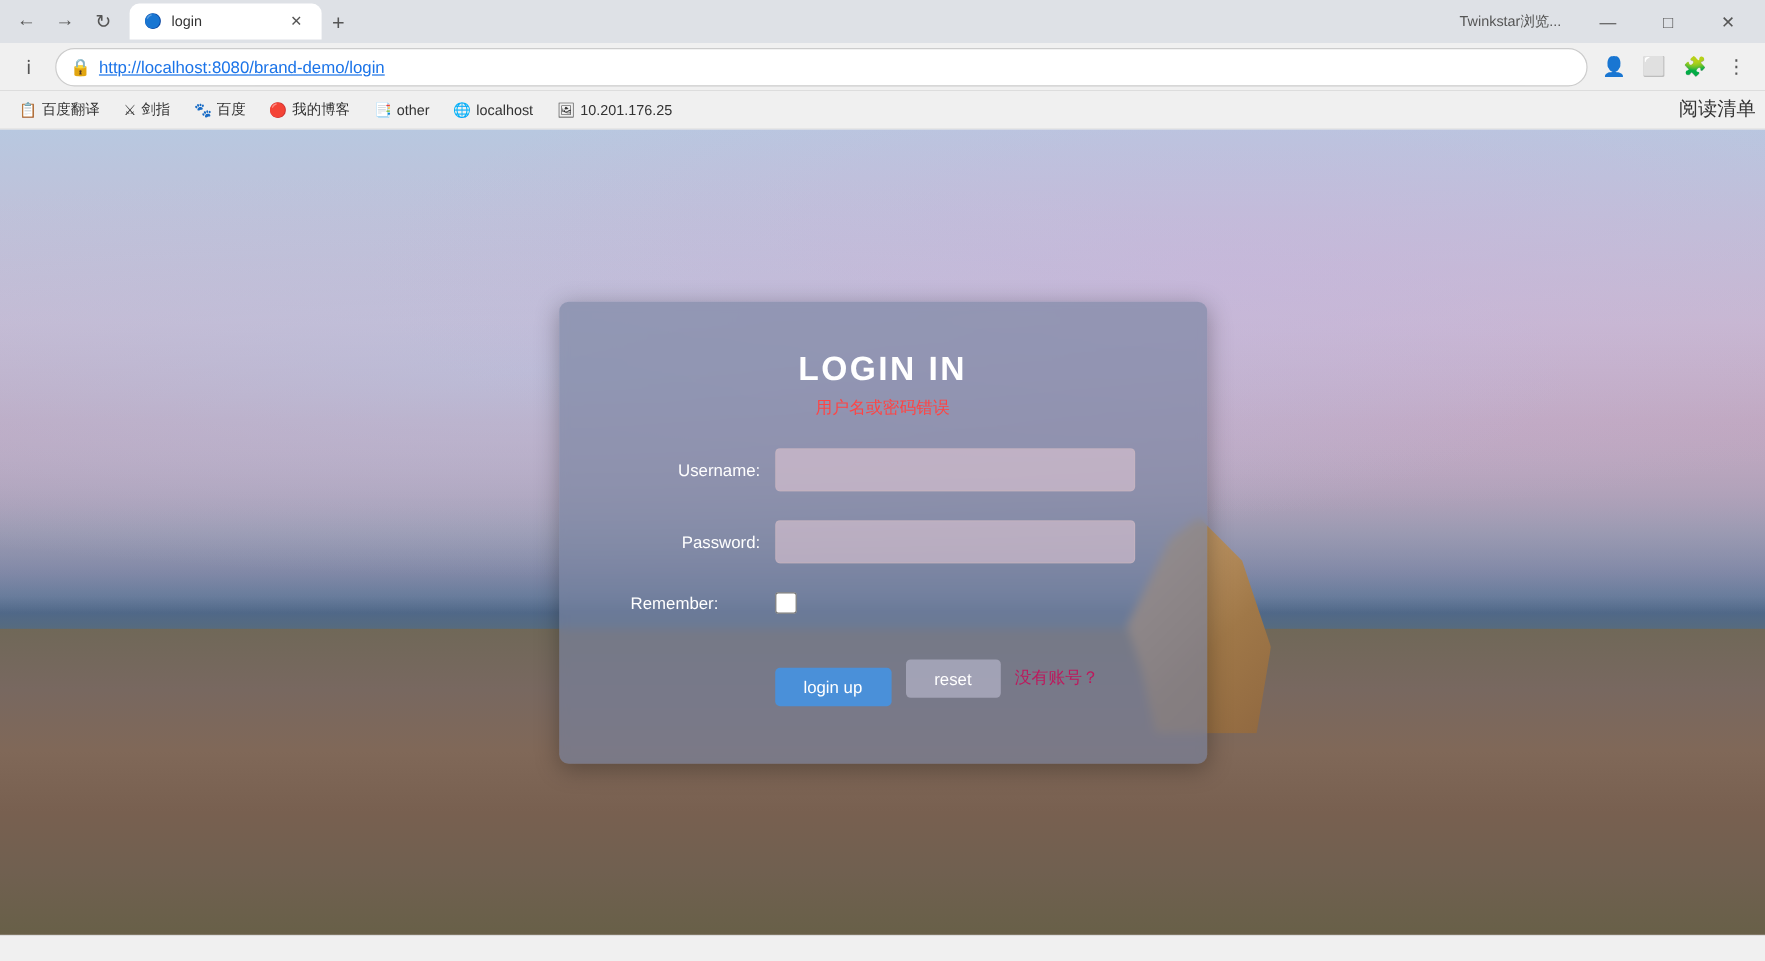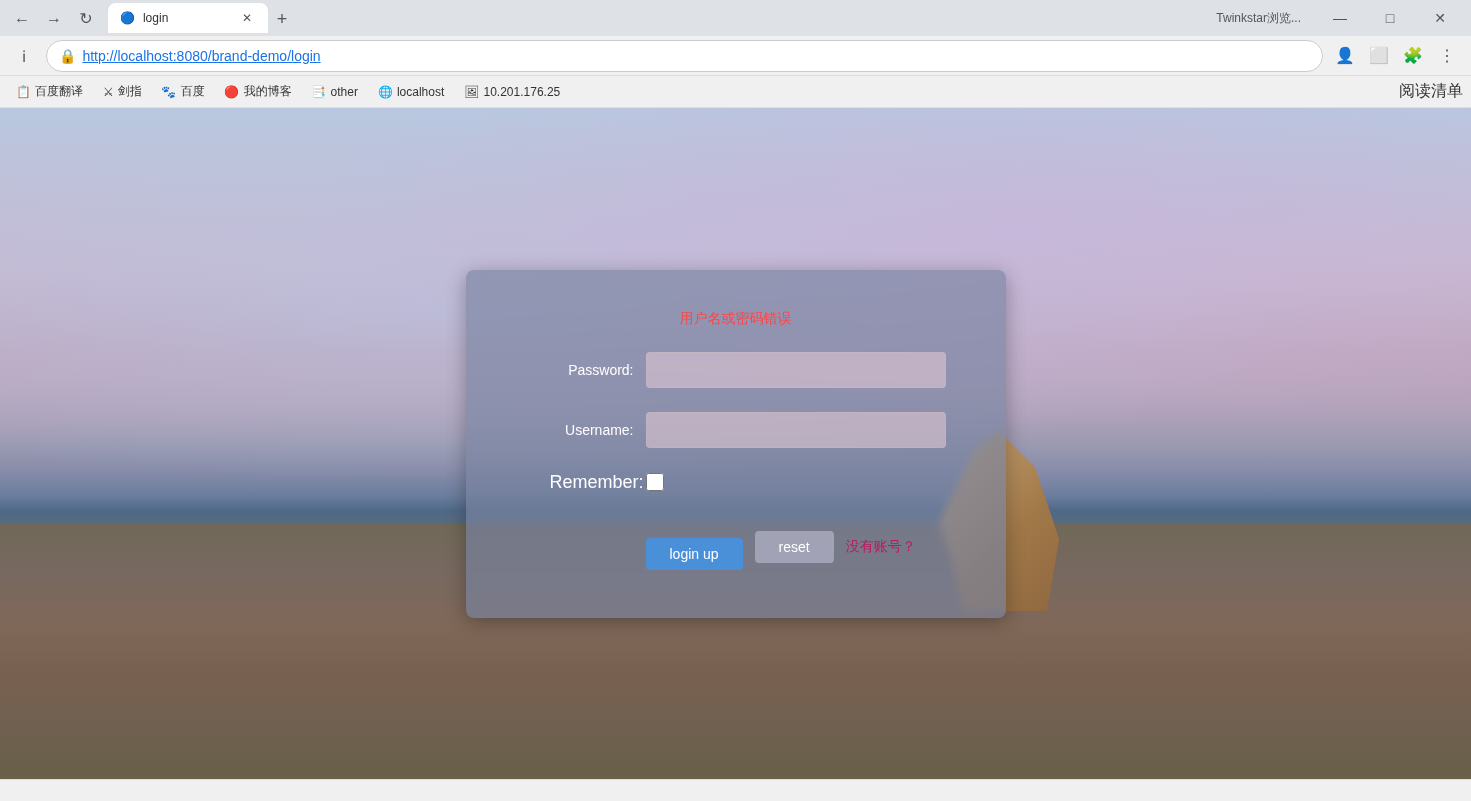--- a/index.html
+++ b/index.html
@@ -272,23 +272,22 @@
     }
 
     .remember-row {
       display: flex;
       align-items: center;
       margin-bottom: 32px;
     }
 
     .remember-label {
       width: 120px;
-      text-align: right;
       padding-right: 2px;
-      font-size: 18px;
+      font-size: 14px;
       color: #fff;
     }
 
     .remember-checkbox {
       width: 18px; height: 18px;
       cursor: pointer;
       background: rgba(220, 200, 210, 0.6);
       border: 1px solid #ccc;
       border-radius: 2px;
     }
@@ -420,30 +419,31 @@
 
   <div class="page-content">
 
     <div class="bg-landscape"></div>
     <div class="bg-sky"></div>
     <div class="bg-ground"></div>
 
     <div class="rock"></div>
 
     <div class="login-card">
+      <h1 class="login-title">LOGIN IN</h1>
       <p class="login-error">用户名或密码错误</p>
+
+      <div class="form-row">
+        <label class="form-label">Username:</label>
+        <input class="form-input" type="text" style="">
+      </div>
 
       <div class="form-row">
         <label class="form-label">Password:</label>
         <input class="form-input" type="password" style="">
-      </div>
-
-      <div class="form-row">
-        <label class="form-label">Username:</label>
-        <input class="form-input" type="text" style="">
       </div>
 
       <div class="remember-row">
         <label class="remember-label">Remember:</label>
         <input class="remember-checkbox" type="checkbox" style="">
       </div>
 
       <div class="buttons-row">
         <button class="btn-login">login up</button>
         <button class="btn-reset">reset</button>

